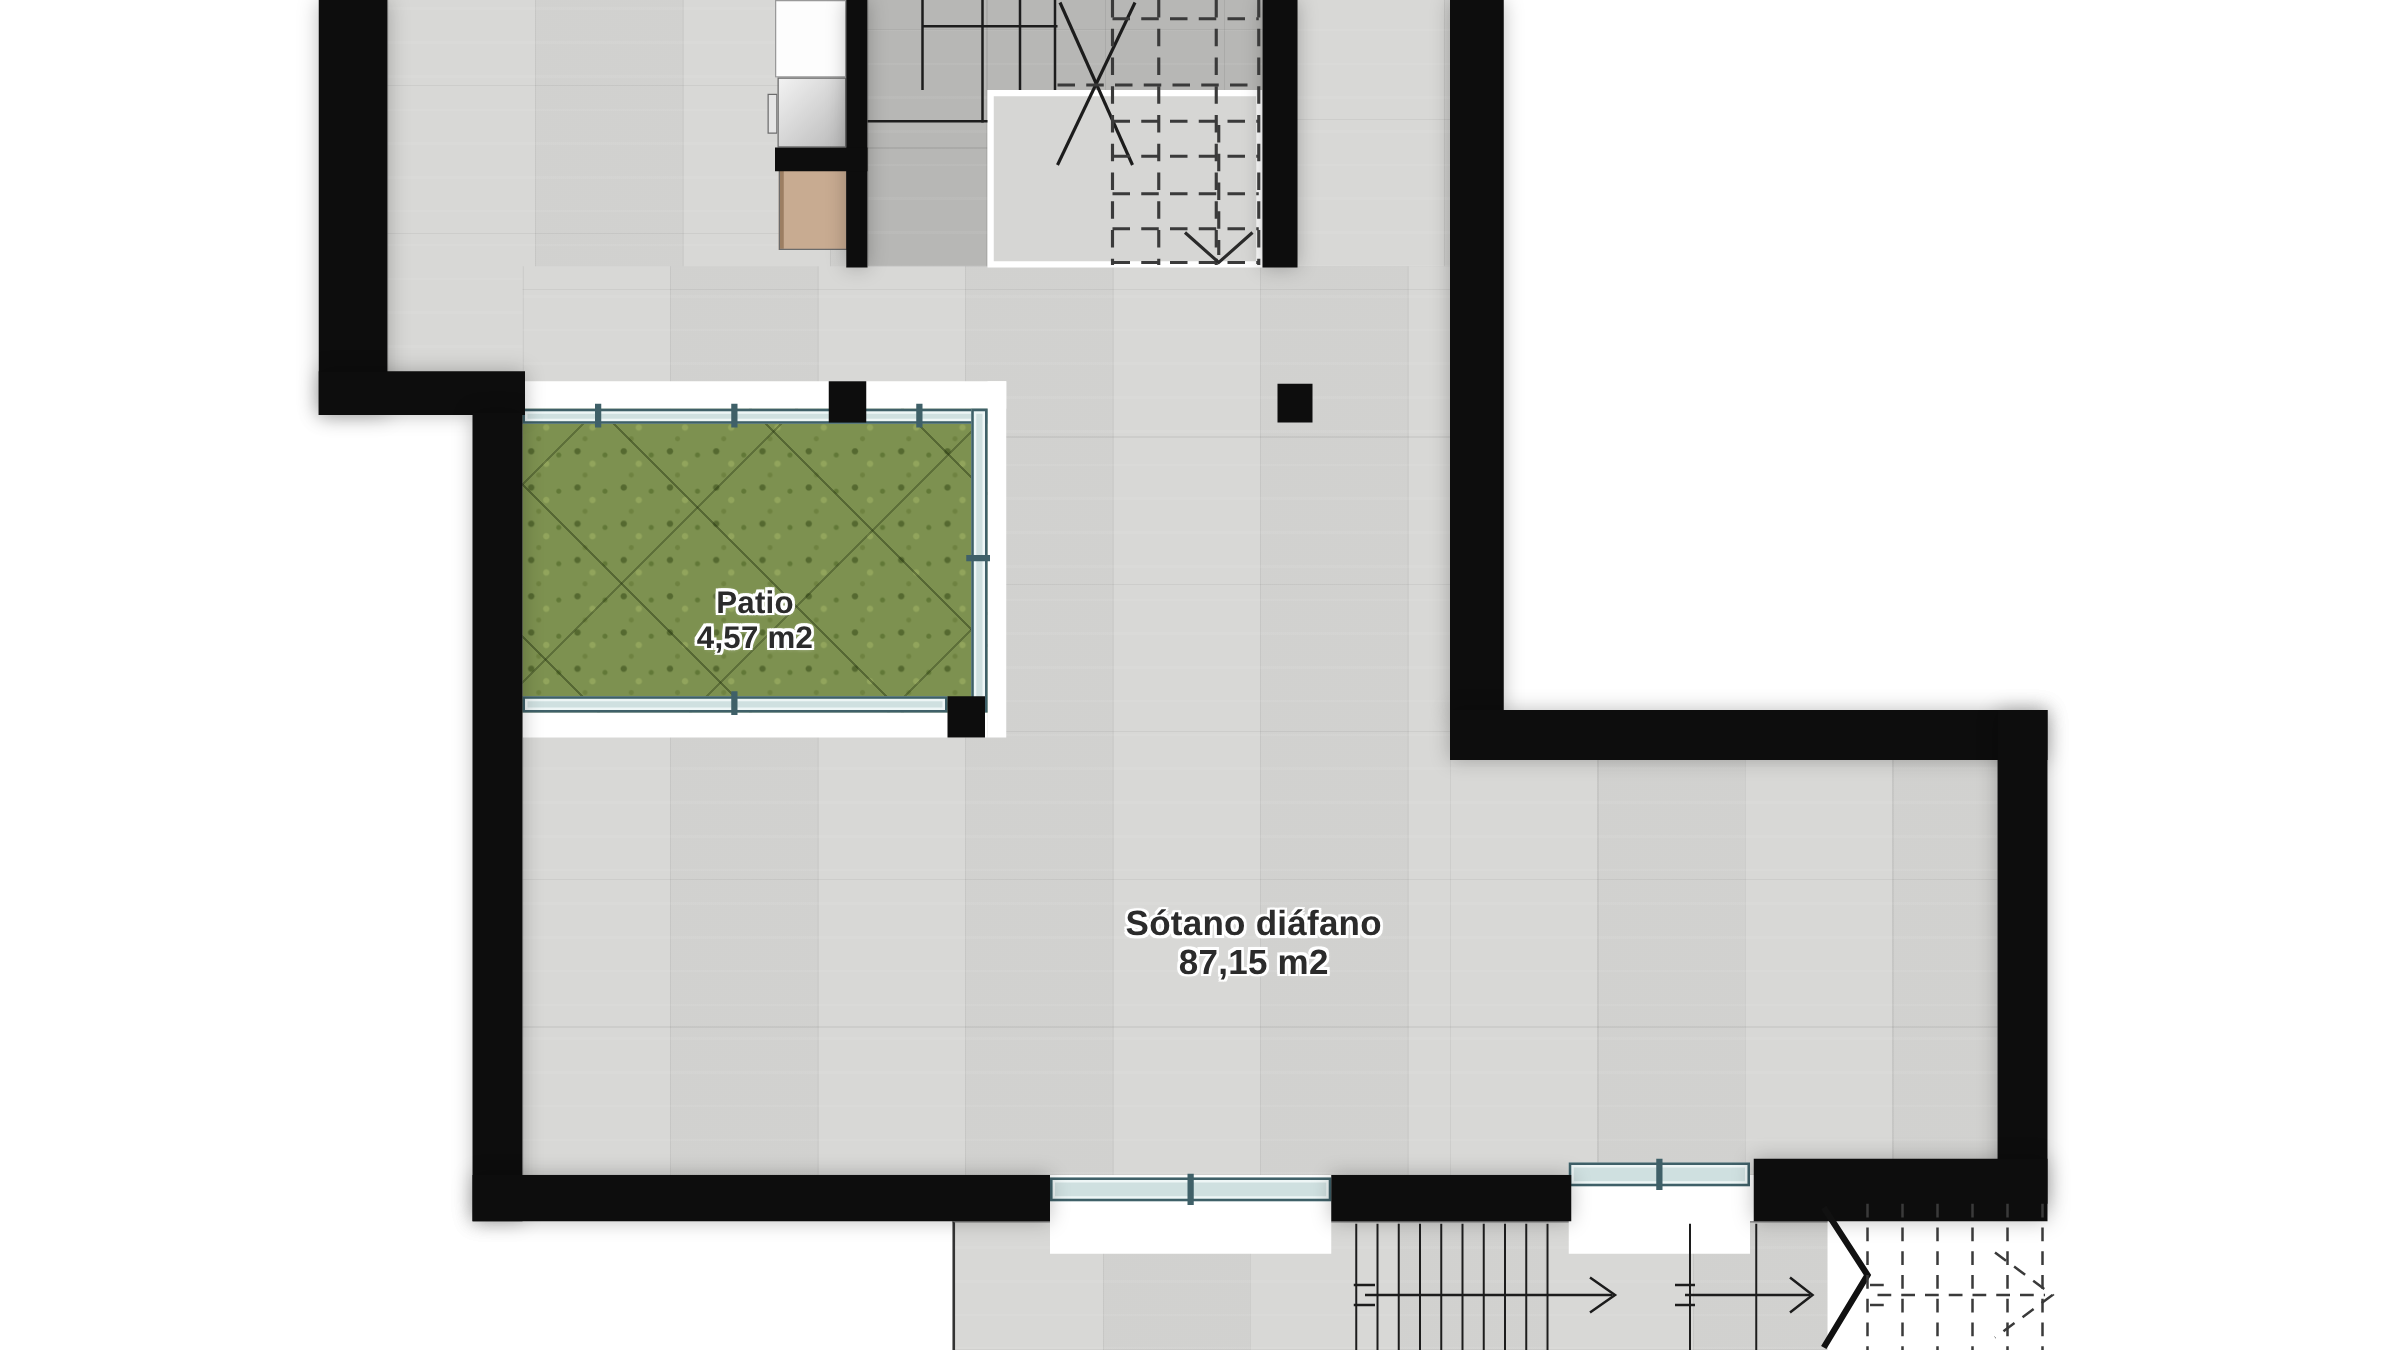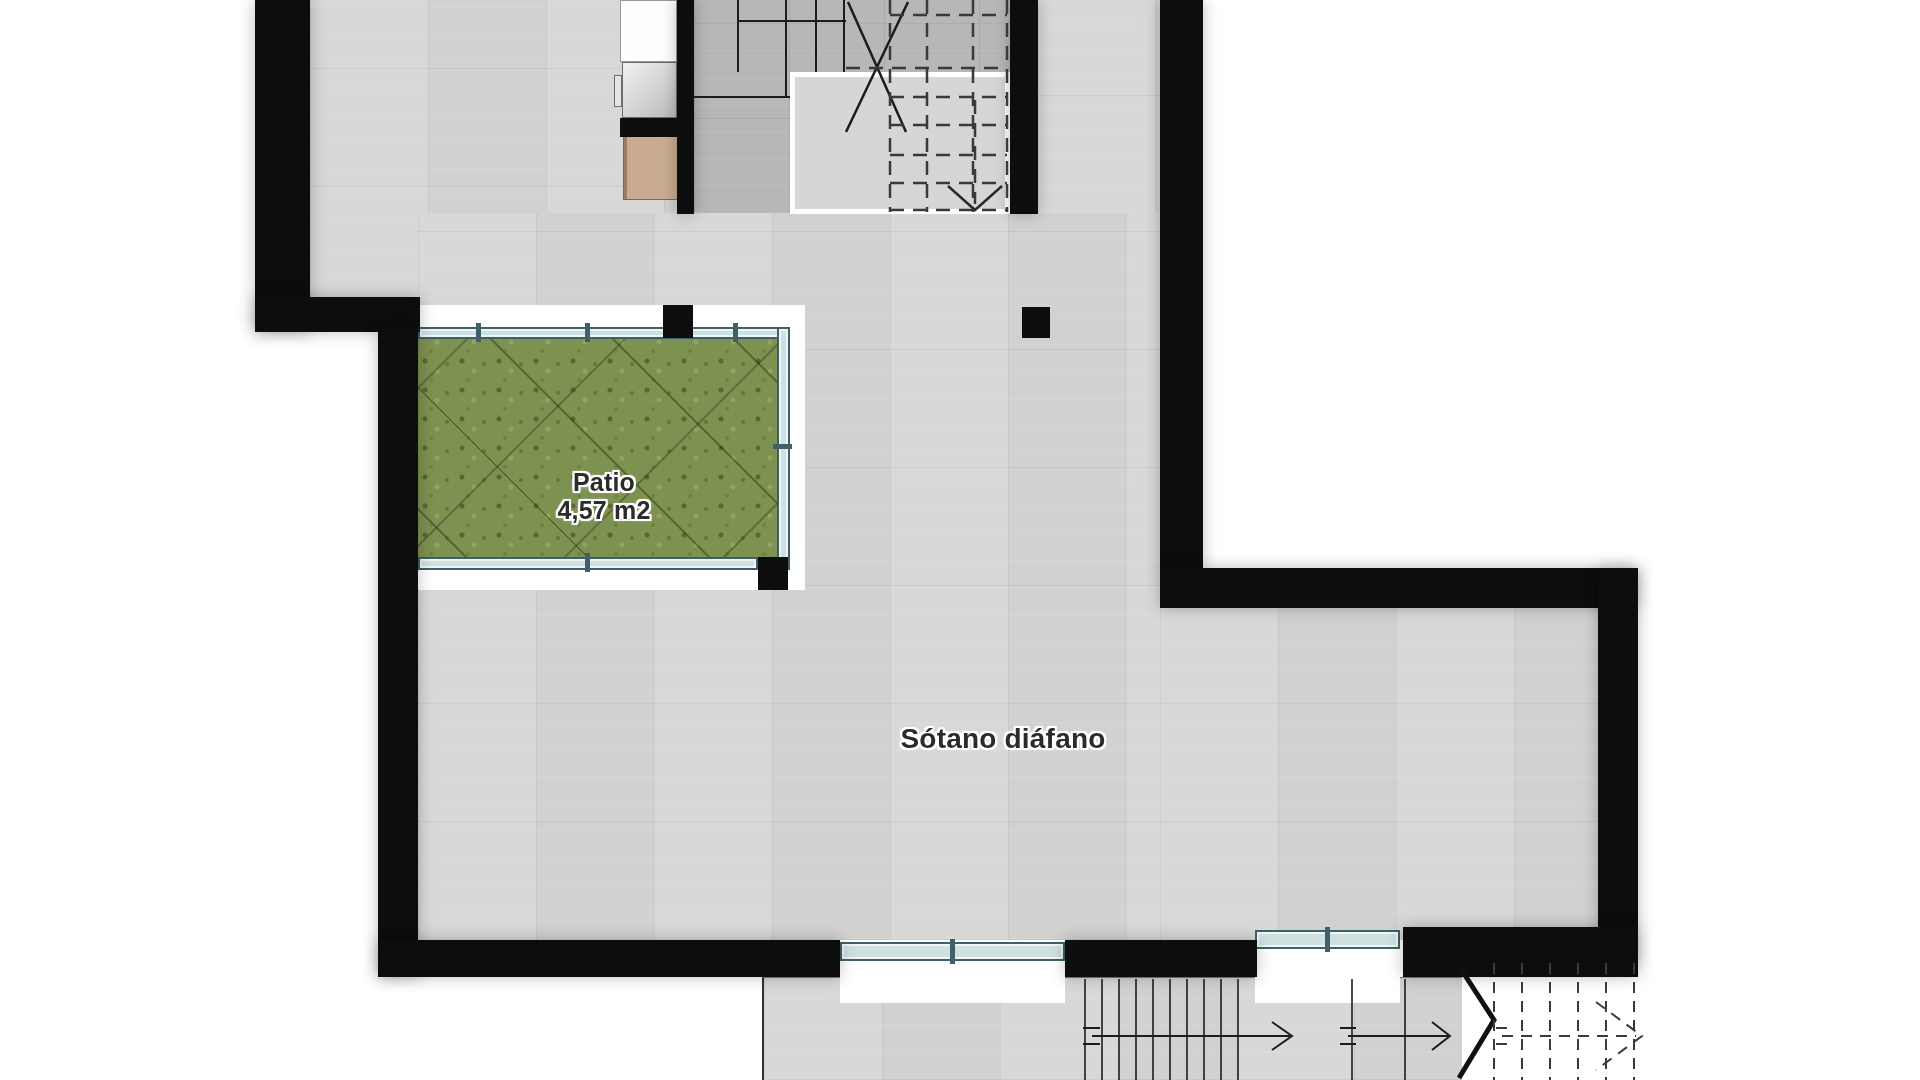--- a/index.html
+++ b/index.html
@@ -193,15 +193,16 @@
       <line x1="1496" y1="1044" x2="1512" y2="1044"></line>
     </g>
   </svg>
 
   <div class="plan-label" style="left:454px;top:468px;width:300px;font-size:25px;">
     <span class="name">Patio</span>
     <span class="area">4,57 m2</span>
   </div>
   <div class="plan-label" style="left:853px;top:723px;width:300px;font-size:28px;">
     <span class="name">Sótano diáfano</span>
+    <span class="area">87,15 m2</span>
   </div>
 
 </div>
 
 </body></html>

